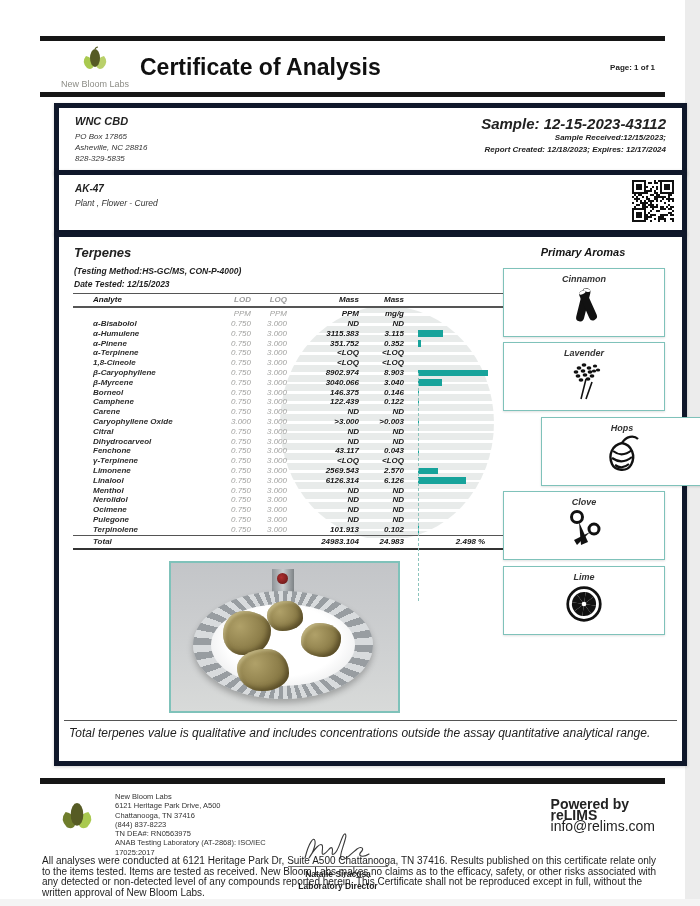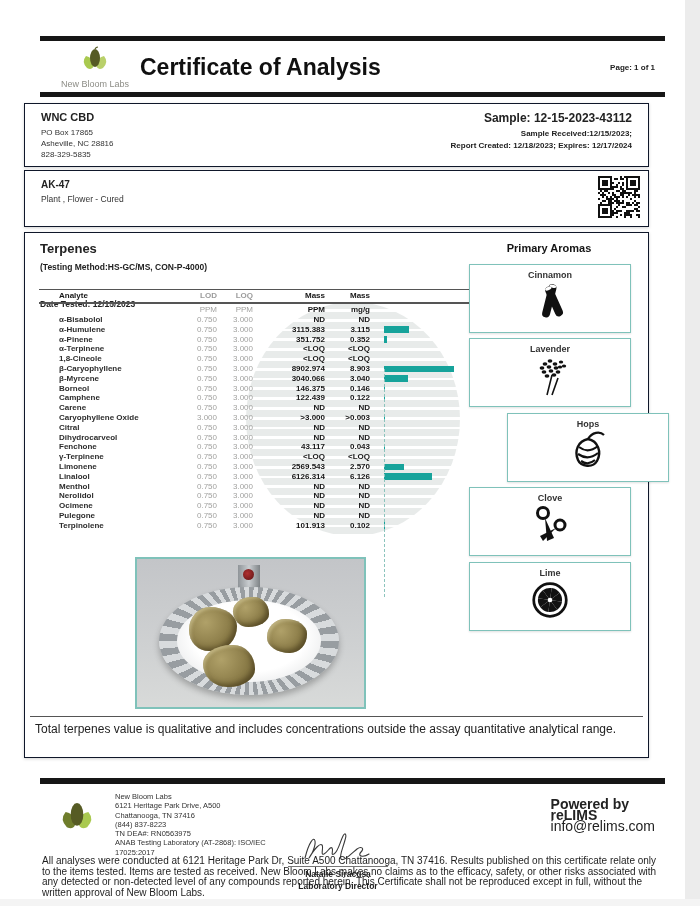--- a/index.html
+++ b/index.html
@@ -1,39 +1,39 @@
 <!DOCTYPE html>
 <html><head>
 <meta charset="utf-8">
 <style>
   html,body{margin:0;padding:0;}
   body{width:700px;height:906px;background:#ffffff;position:relative;overflow:hidden;
        font-family:"Liberation Sans","DejaVu Sans",sans-serif;color:#222;}
   .bar-black{position:absolute;left:40px;width:625px;height:5px;background:#161616;}
-  .panel{position:absolute;left:24px;width:623px;background:#fff;border:1px solid #0f172a;
-         box-shadow:0 1px 3px rgba(0,0,0,.18);}
+  .panel{position:absolute;left:54px;width:623px;background:#fff;border:5px solid #0f172a;
+         box-shadow:0 1px 3px rgba(0,0,0,.18);font-style:italic;}
   
   .logo-wrap{position:absolute;left:55px;top:46px;width:80px;height:46px;text-align:center;}
   .logo-text{font-size:9px;color:#8d8d86;margin-top:1px;}
   .coa-title{position:absolute;left:140px;right:140px;top:54px;
              font-size:23px;font-weight:bold;color:#101010;}
   .page-label{position:absolute;right:45px;top:63px;font-size:8px;font-weight:bold;color:#222;}
   
   .client-name{position:absolute;left:16px;top:7px;font-size:11px;font-weight:bold;}
   .client-line{position:absolute;left:16px;font-size:8px;color:#333;}
-  .sample-id{position:absolute;right:16px;top:7px;font-size:12px;font-weight:bold;text-align:center;}
+  .sample-id{position:absolute;right:16px;top:7px;font-size:15px;font-weight:bold;text-align:center;}
   .sample-line{position:absolute;right:16px;font-size:8px;font-weight:600;color:#222;}
   
   .sname{position:absolute;left:16px;top:8px;font-size:10px;font-weight:bold;}
   .stype{position:absolute;left:16px;top:23px;font-size:8.5px;color:#333;}
   #qr{position:absolute;right:7px;top:4px;width:44px;height:44px;}
   
   .terp-title{position:absolute;left:15px;top:8px;font-size:13px;font-weight:bold;}
   .terp-method{position:absolute;left:15px;top:29px;font-size:8.5px;font-weight:600;color:#222;}
-  .terp-date{position:absolute;left:15px;top:42px;font-size:8.5px;font-weight:bold;color:#222;margin-top:24px;}
+  .terp-date{position:absolute;left:15px;top:42px;font-size:8.5px;font-weight:bold;color:#222;}
   .watermark{position:absolute;left:221px;top:69px;width:214px;height:234px;border-radius:50%;
      background:repeating-linear-gradient(to bottom,#e8ebea 0px,#e8ebea 7px,#ffffff 7px,#ffffff 9.8px);}
   #terp-table{position:absolute;left:14px;top:56px;width:444px;}
   .thead1{position:relative;height:12px;border-top:1px solid #555;}
   .thead2{position:relative;height:11px;}
   .thead-sep{height:0;border-top:2px solid #555;}
   .trow{position:relative;height:9.8px;}
   .trow-total{position:relative;height:12px;border-top:1px solid #555;border-bottom:2px solid #333;}
   .cell{position:absolute;font-size:8px;line-height:9.8px;white-space:nowrap;}
   .c-analyte{left:20px;color:#2c2c2c;font-weight:600;}
@@ -470,20 +470,26 @@
           <span class="cell c-analyte">Terpinolene</span>
           <span class="cell c-lod">0.750</span>
           <span class="cell c-loq">3.000</span>
           <span class="cell c-ppm">101.913</span>
           <span class="cell c-mgg">0.102</span>
           <span class="cell c-bar">
             <span class="bar" style="width: 1.2px; background: rgb(23, 163, 155);"></span>
           </span>
         </div>
       </div>
+    <div class="trow-total">
+      <span class="cell c-analyte" style="font-weight:bold;line-height:12px;">Total</span>
+      <span class="cell c-ppm" style="line-height:12px;">24983.104</span>
+      <span class="cell c-mgg" style="line-height:12px;">24.983</span>
+      <span class="cell pct">2.498 %</span>
+    </div>
   </div>
   <div class="baseline"></div>
 
   <div class="aromas-title">Primary Aromas</div>
   <div id="aromas">
       <div class="aroma-box" style="top: 31px;"><div class="aroma-label">Cinnamon</div><span><svg class="aroma-icon" width="40" height="42" viewBox="0 0 40 42">
             <g transform="rotate(14 20 21)">
               <rect x="15" y="3" width="8" height="34" rx="4" fill="#111"></rect>
               <ellipse cx="19" cy="5" rx="3.4" ry="1.6" fill="#fff"></ellipse>
             </g>

